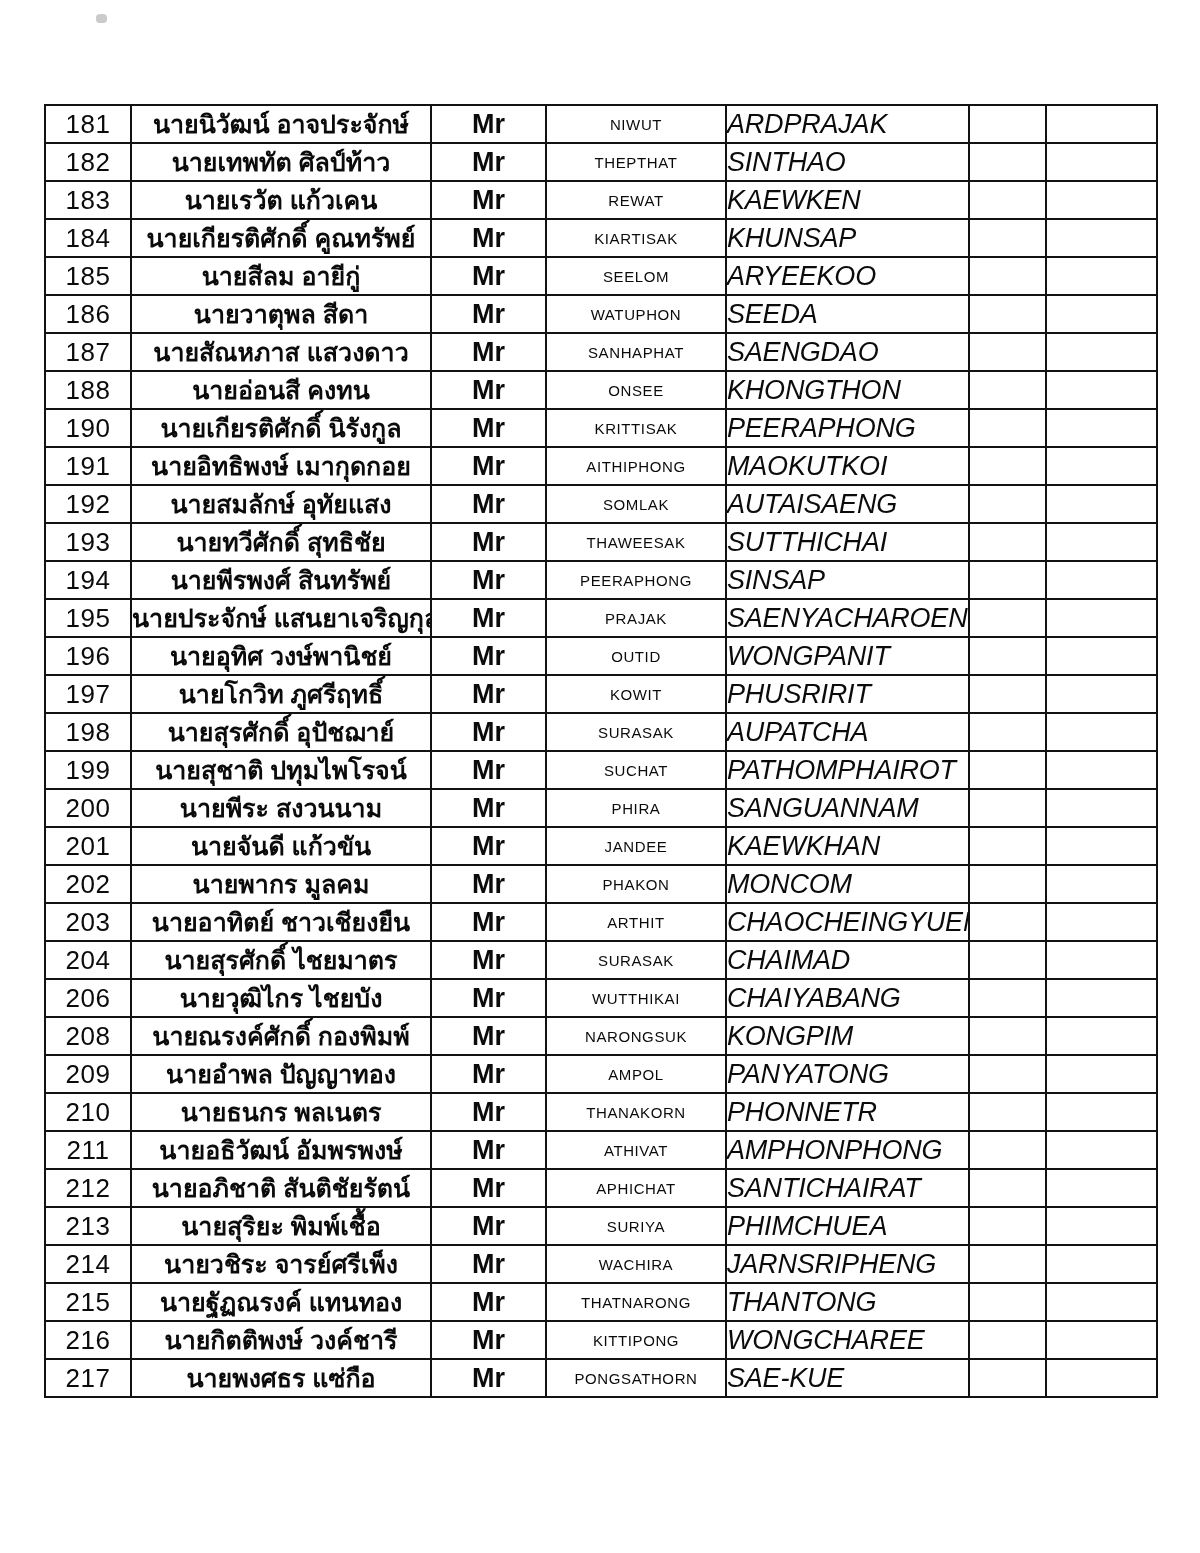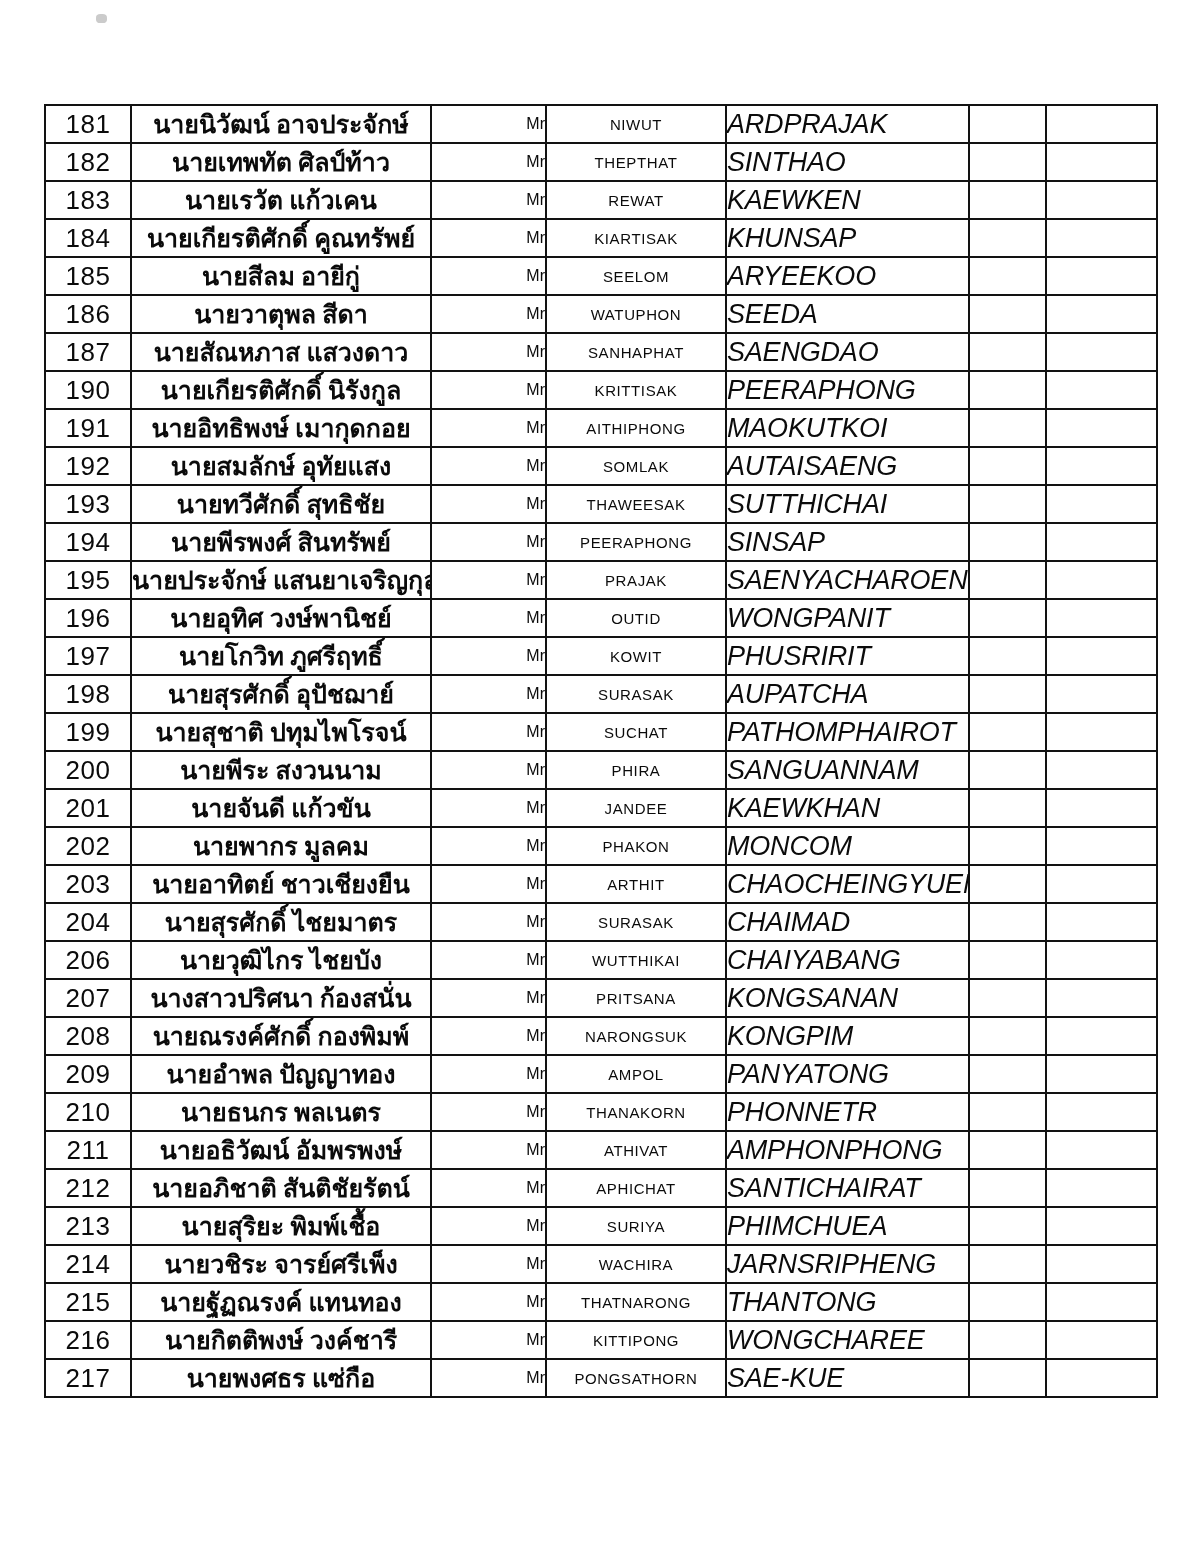--- a/index.html
+++ b/index.html
@@ -75,27 +75,27 @@
   }
 
   .cell-thai {
     text-align: center;
     font-size: 25px;
     font-weight: bold;
     line-height: 1;
     white-space: nowrap;
     overflow: hidden;
     padding: 0 3px;
-    font-family: Liberation Serif, serif;
   }
 
   .cell-title {
-    text-align: right;
-    font-size: 16px;
+    text-align: center;
+    font-size: 27px;
     line-height: 1;
+    font-weight: bold;
   }
 
   .cell-first {
     text-align: center;
     font-size: 15px;
     letter-spacing: .6px;
     line-height: 1;
     white-space: nowrap;
     overflow: hidden;
     border-radius: 19px;
@@ -190,20 +190,29 @@
           <tr>
             <td class="cell-no">187</td>
             <td class="cell-thai">นายสัณหภาส แสวงดาว</td>
             <td class="cell-title">Mr</td>
             <td class="cell-first">SANHAPHAT</td>
             <td class="cell-last">SAENGDAO</td>
             <td class="cell-blank"></td>
             <td class="cell-blank"></td>
           </tr>
           <tr>
+            <td class="cell-no">188</td>
+            <td class="cell-thai">นายอ่อนสี คงทน</td>
+            <td class="cell-title">Mr</td>
+            <td class="cell-first">ONSEE</td>
+            <td class="cell-last">KHONGTHON</td>
+            <td class="cell-blank"></td>
+            <td class="cell-blank"></td>
+          </tr>
+          <tr>
             <td class="cell-no">190</td>
             <td class="cell-thai">นายเกียรติศักดิ์ นิรังกูล</td>
             <td class="cell-title">Mr</td>
             <td class="cell-first">KRITTISAK</td>
             <td class="cell-last">PEERAPHONG</td>
             <td class="cell-blank"></td>
             <td class="cell-blank"></td>
           </tr>
           <tr>
             <td class="cell-no">191</td>
@@ -330,29 +339,20 @@
             <td class="cell-last">CHAIMAD</td>
             <td class="cell-blank"></td>
             <td class="cell-blank"></td>
           </tr>
           <tr>
             <td class="cell-no">206</td>
             <td class="cell-thai">นายวุฒิไกร ไชยบัง</td>
             <td class="cell-title">Mr</td>
             <td class="cell-first">WUTTHIKAI</td>
             <td class="cell-last">CHAIYABANG</td>
-            <td class="cell-blank"></td>
-            <td class="cell-blank"></td>
-          </tr>
-          <tr>
-            <td class="cell-no">207</td>
-            <td class="cell-thai">นางสาวปริศนา ก้องสนั่น</td>
-            <td class="cell-title">Mr</td>
-            <td class="cell-first">PRITSANA</td>
-            <td class="cell-last">KONGSANAN</td>
             <td class="cell-blank"></td>
             <td class="cell-blank"></td>
           </tr>
           <tr>
             <td class="cell-no">208</td>
             <td class="cell-thai">นายณรงค์ศักดิ์ กองพิมพ์</td>
             <td class="cell-title">Mr</td>
             <td class="cell-first">NARONGSUK</td>
             <td class="cell-last">KONGPIM</td>
             <td class="cell-blank"></td>

